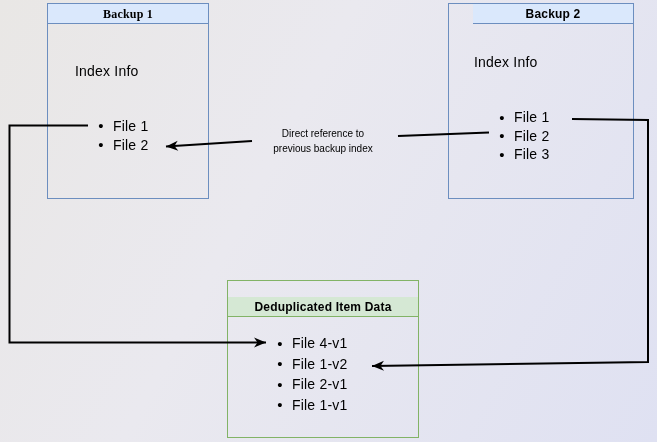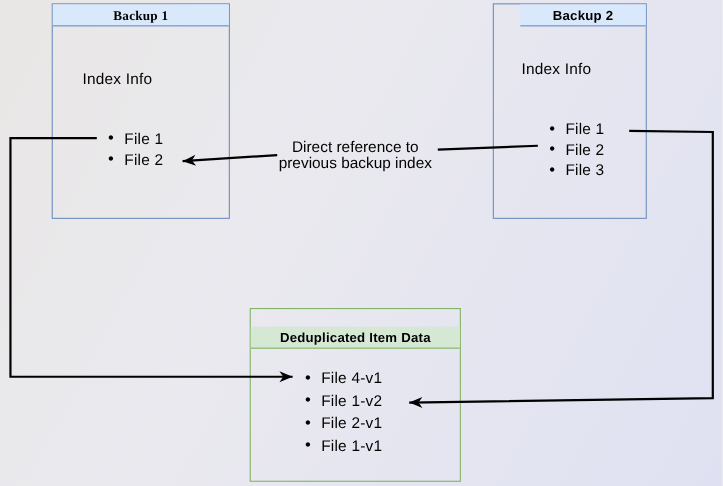--- a/index.html
+++ b/index.html
@@ -63,21 +63,21 @@
     left:0;top:0;
     width:657px;height:442px;
     pointer-events:none;
     z-index:5;
   }
   .ref-label{
     position:absolute;
     left:233px;top:126px;
     width:180px;
     text-align:center;
-    font-size:14px;
+    font-size:10px;
     line-height:15px;
     z-index:4;
     white-space:nowrap;
   }
 </style>
 </head>
 <body>
 
 <div class="canvas">
 
@@ -89,21 +89,21 @@
     <div class="item">
       <span class="dot">•</span>
       <span class="lbl">File 1</span>
     </div>
     <div class="item">
       <span class="dot">•</span>
       <span class="lbl">File 2</span>
     </div>
   </div>
 
-  <div class="box blue" style="left:448px;top:3px;width:140px;height:196px;padding-left:24px;">
+  <div class="box blue" style="left:448px;top:3px;width:186px;height:196px;padding-left:24px;">
     <div class="box-header">Backup 2</div>
   </div>
   <div class="subtitle" style="left:474px;top:53px;">Index Info</div>
   <div class="items rows185" style="left:494px;top:108px;">
     <div class="item">
       <span class="dot">•</span>
       <span class="lbl">File 1</span>
     </div>
     <div class="item">
       <span class="dot">•</span>

